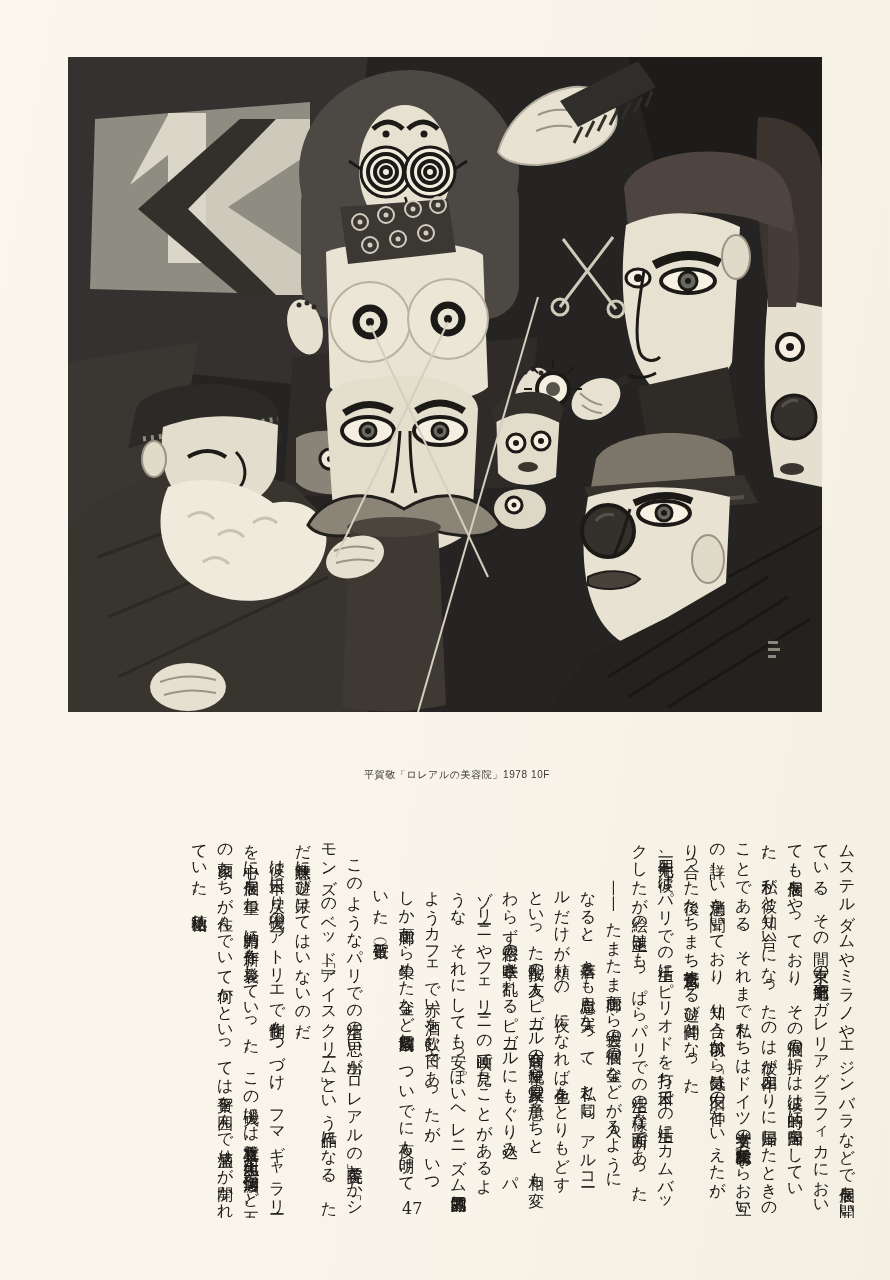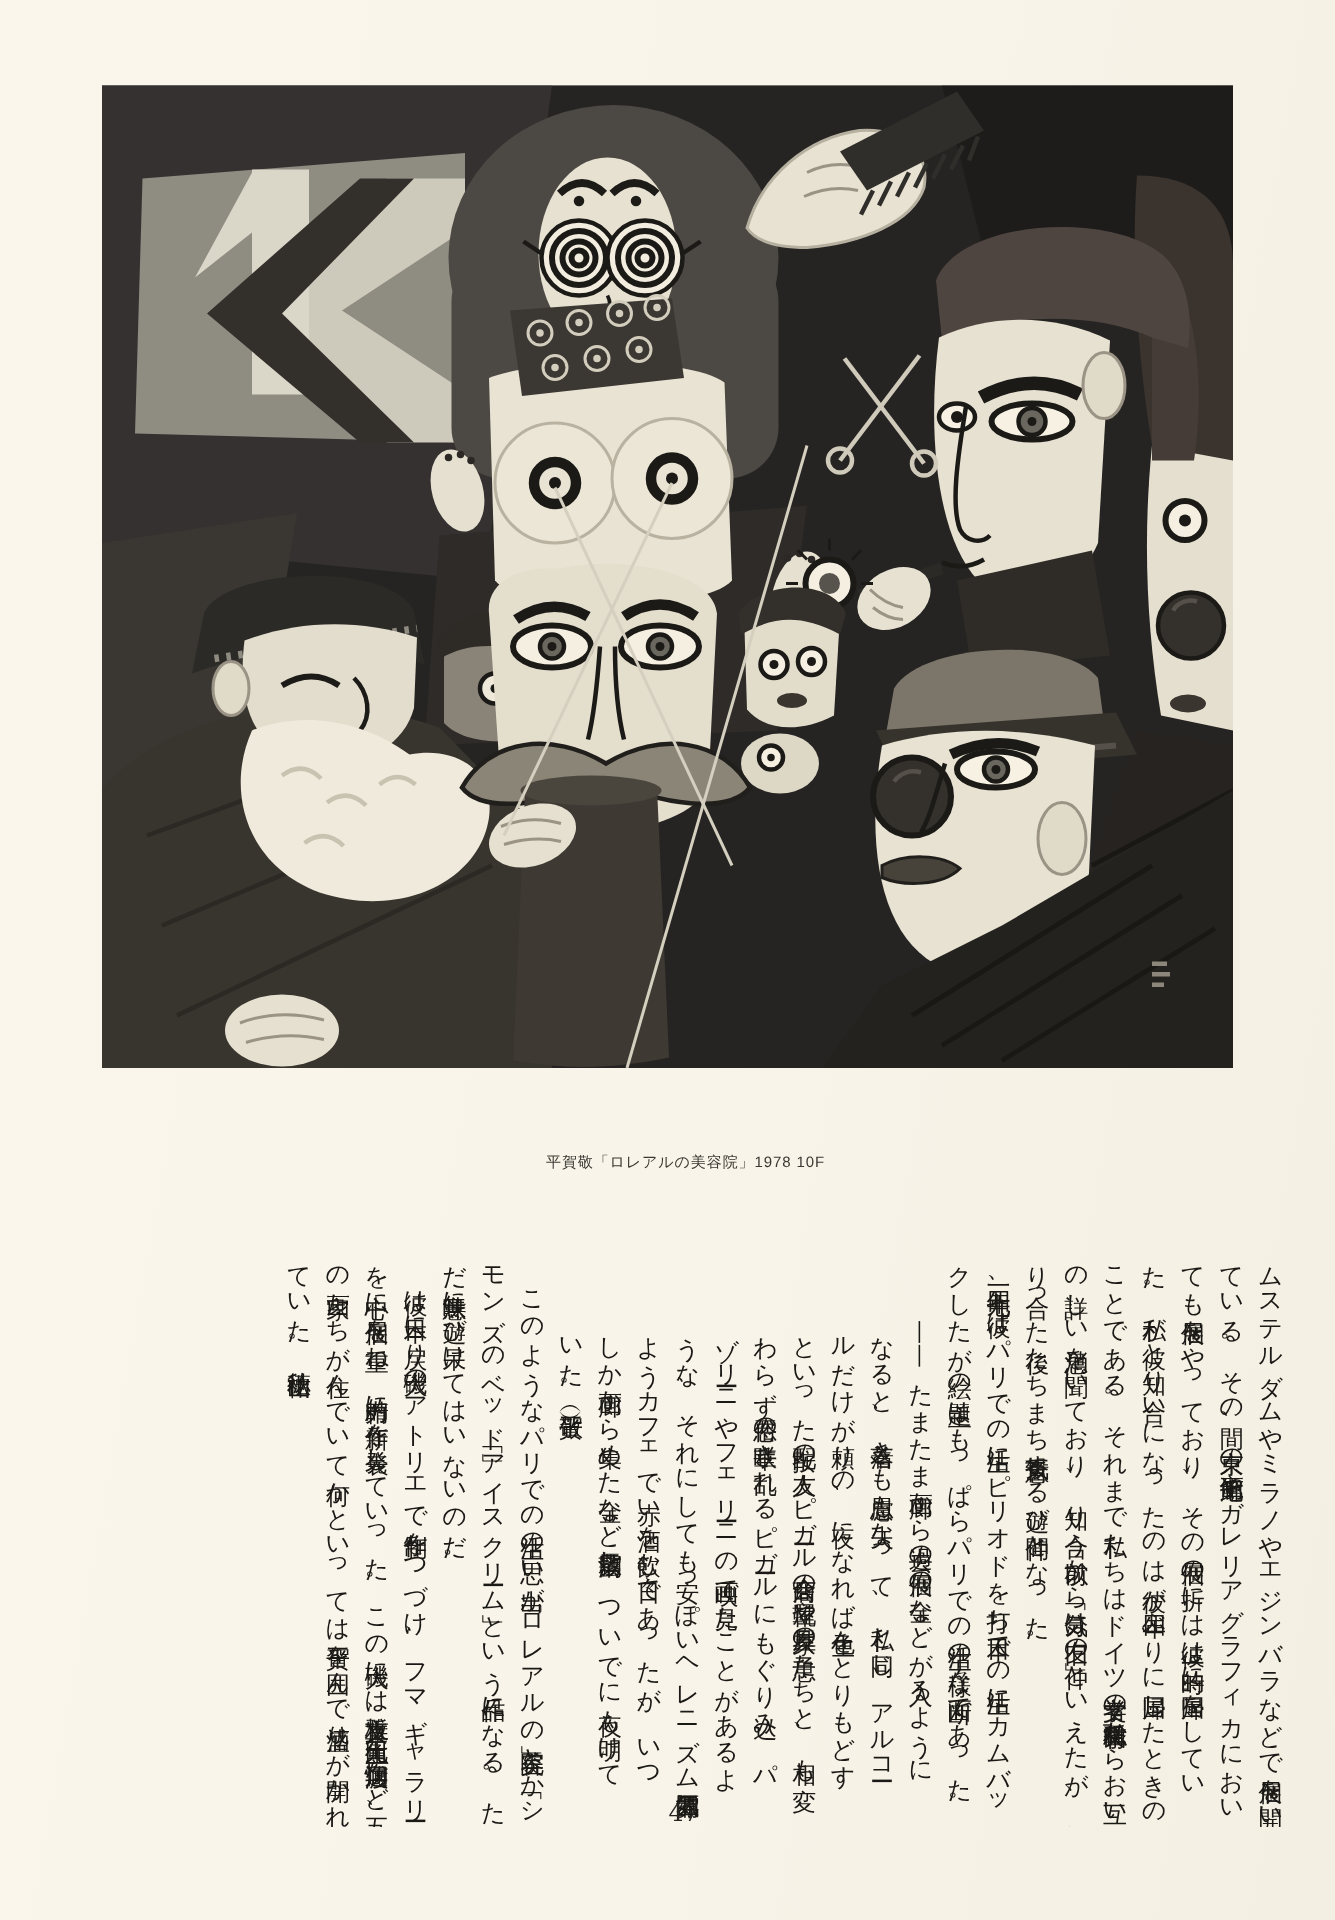--- a/index.html
+++ b/index.html
@@ -28,21 +28,21 @@
     position:absolute;top:833px;right:30px;width:806px;height:385px;
     writing-mode:vertical-rl;text-orientation:mixed;
     font-family:"DejaVu Serif", serif;
     font-size:16px;line-height:25.9px;letter-spacing:-0.2px;
     color:#1b1916;overflow:hidden;text-align:left;
   }
   .text-block p{margin:0;padding:0;}
   .text-block p.indent{text-indent:16px;}
   .text-block p.quote{padding-top:47px;padding-bottom:22px;}
   .page-number{
-    position:absolute;left:402px;top:1199px;width:64px;text-align:right;
+    position:absolute;left:402px;top:1199px;width:64px;text-align:left;
     font-family:"DejaVu Serif", serif;font-size:16px;color:#262420;
   }
 </style>
 </head>
 <body>
 
 <div class="page">
 
   <div class="artwork">
     <svg viewBox="0 0 754 655" xmlns="http://www.w3.org/2000/svg">

